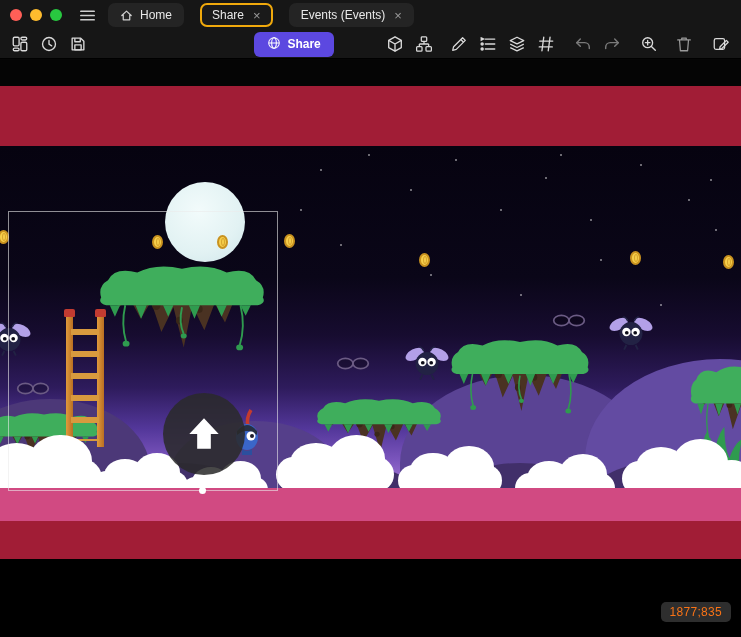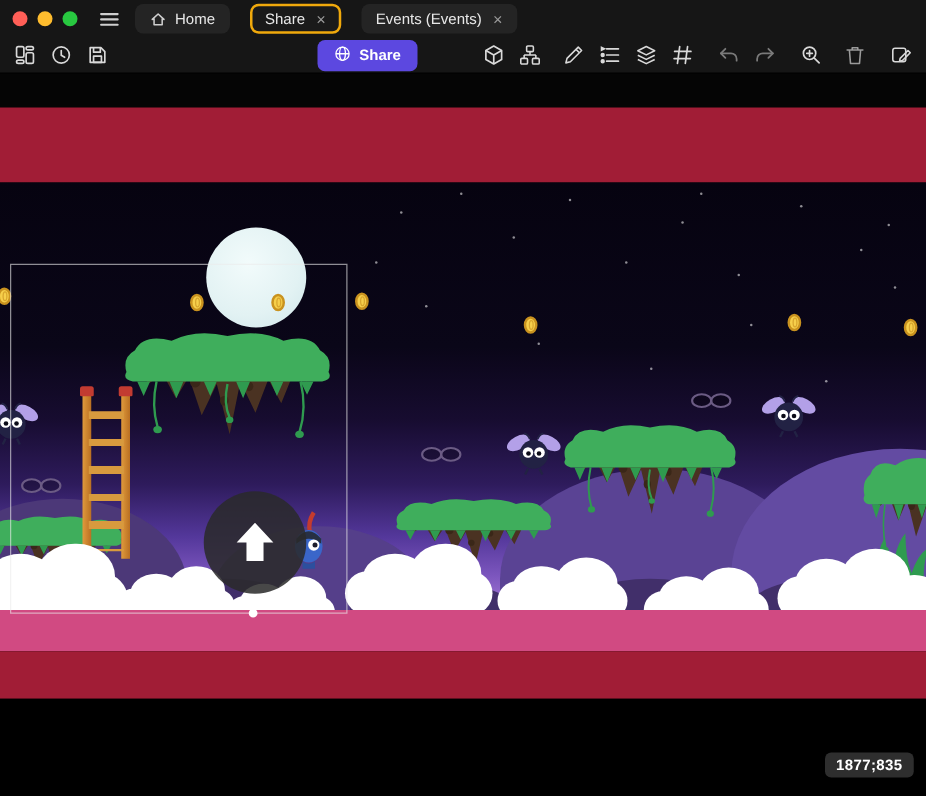--- a/index.html
+++ b/index.html
@@ -61,21 +61,21 @@
   .enemy{width:46px;height:42px}
   .ladder .rail{position:absolute;top:6px;bottom:0;width:7px;background:linear-gradient(to right,#e09a3c,#b96f22)}
   .ladder .rail.l{left:3px}.ladder .rail.r{right:3px}
   .ladder .cap{position:absolute;top:0;width:11px;height:8px;background:#c23b31;border-radius:2px 2px 1px 1px}
   .ladder .cap.l{left:1px}.ladder .cap.r{right:1px}
   .ladder .rungs{position:absolute;left:8px;right:8px;top:20px;bottom:6px;
     background:repeating-linear-gradient(to bottom,#d89a3e 0 6px,transparent 6px 22px)}
   .selection-rect{border:1px solid rgba(235,235,235,.6)}
   .jump-button{background:rgba(42,42,42,.86);border-radius:50%;display:flex;align-items:center;justify-content:center}
   .anchor-dot{background:#fff;border-radius:50%}
-  .coords{right:10px;bottom:15px;background:#2e2e2e;color:#ffffff;font-size:12px;font-weight:bold;
+  .coords{right:10px;bottom:15px;background:#2e2e2e;color:#f97316;font-size:12px;font-weight:normal;
     padding:3px 9px;border-radius:5px;letter-spacing:.3px}
 </style>
 </head>
 <body>
 
 <div class="app">
 
   <div class="titlebar">
     <div class="lights">
       <span class="light r"></span>

